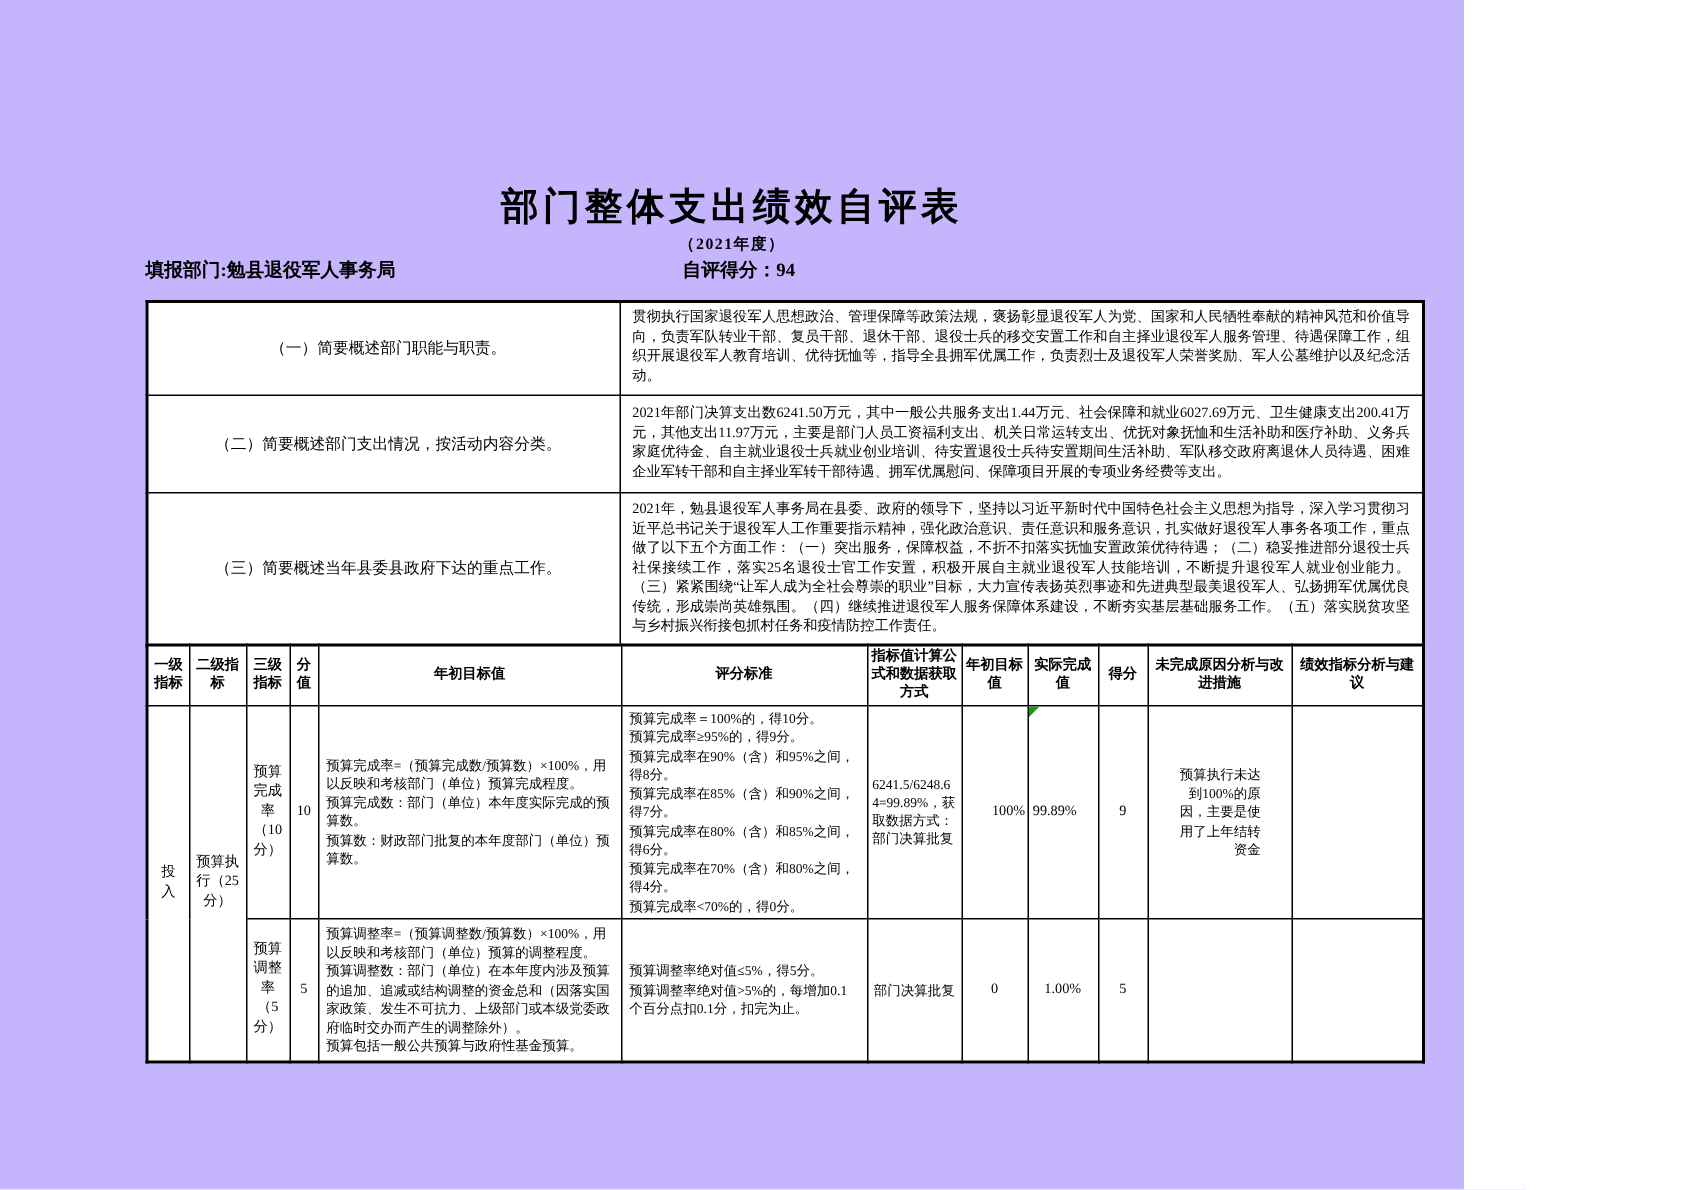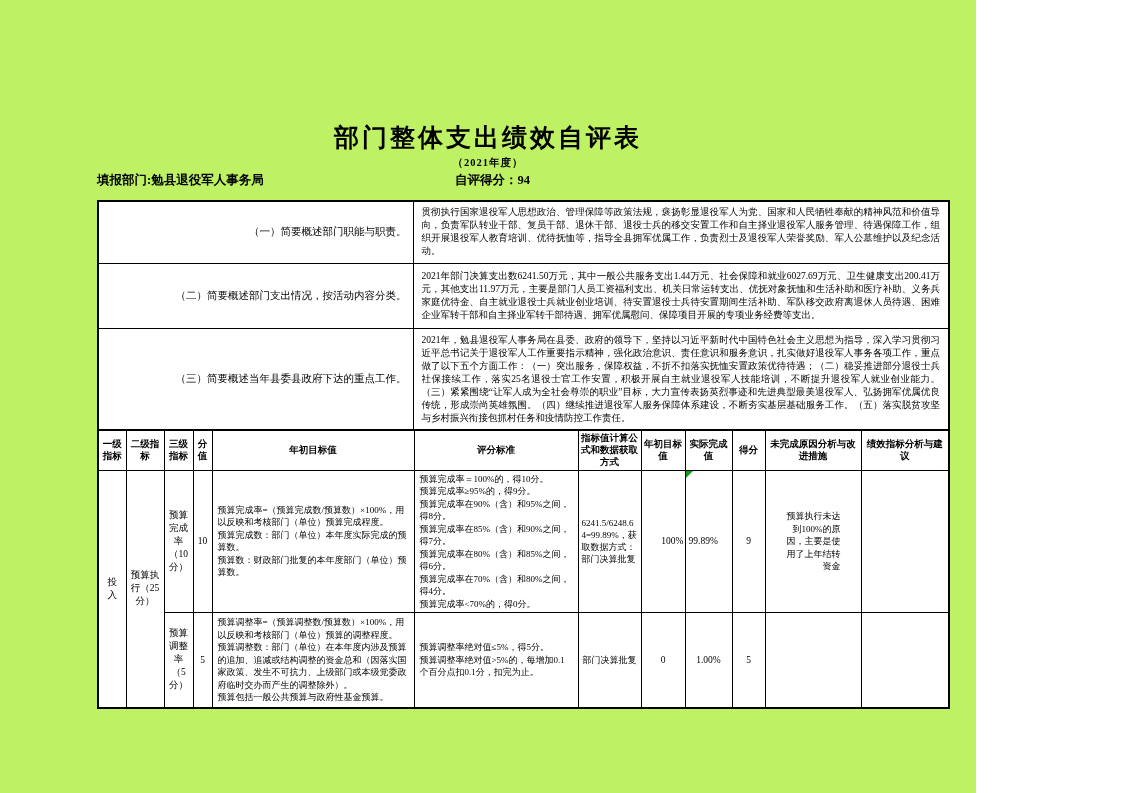--- a/index.html
+++ b/index.html
@@ -1,17 +1,17 @@
 <!DOCTYPE html>
 <html><head>
 <meta charset="utf-8">
 <style>
   html,body { margin:0; padding:0; background:#fff; }
   .page {
-    position:relative; width:976px; height:793px; background:#bef264;
+    position:relative; width:976px; height:793px; background:#c4b5fd;
     font-family:"Liberation Serif", serif; color:#000;text-decoration:underline;
   }
   .title {
     position:absolute; top:121px; left:0; width:100%; text-align:center;
     font-family:"DejaVu Sans", sans-serif; font-size:25px; font-weight:bold;
     letter-spacing:3px; margin:0;
   }
   .subtitle {
     position:absolute; top:156px; left:0; width:100%; text-align:center;
     font-size:10.5px; font-weight:bold; letter-spacing:1px;
@@ -21,21 +21,21 @@
     font-size:12.5px; font-weight:bold;
   }
   .meta .score { position:absolute; left:358px; top:0; }
   table {
     border-collapse:collapse; table-layout:fixed; position:absolute; left:97px;
     background:#fff; border:2px solid #000;
   }
   td, th { border:1px solid #000; overflow:hidden; vertical-align:middle; }
   .summary-table { top:200px; width:851px; }
   .ind-table { top:429px; width:851px; }
-  .q { font-size:10.5px; padding:2px 6px 2px 12px; text-align:right; }
+  .q { font-size:10.5px; padding:2px 6px 2px 12px; text-align:center; }
   .a {
     font-size:9.5px; line-height:13px; text-align:justify; padding:3px 8px;
     word-break:break-all;
   }
   th {
     font-size:9.5px; line-height:12px; padding:1px 2px; text-align:center;
     font-weight:bold; word-break:break-all;
   }
   .lvl {
     font-size:9.5px; line-height:13px; text-align:center; word-break:break-all;

